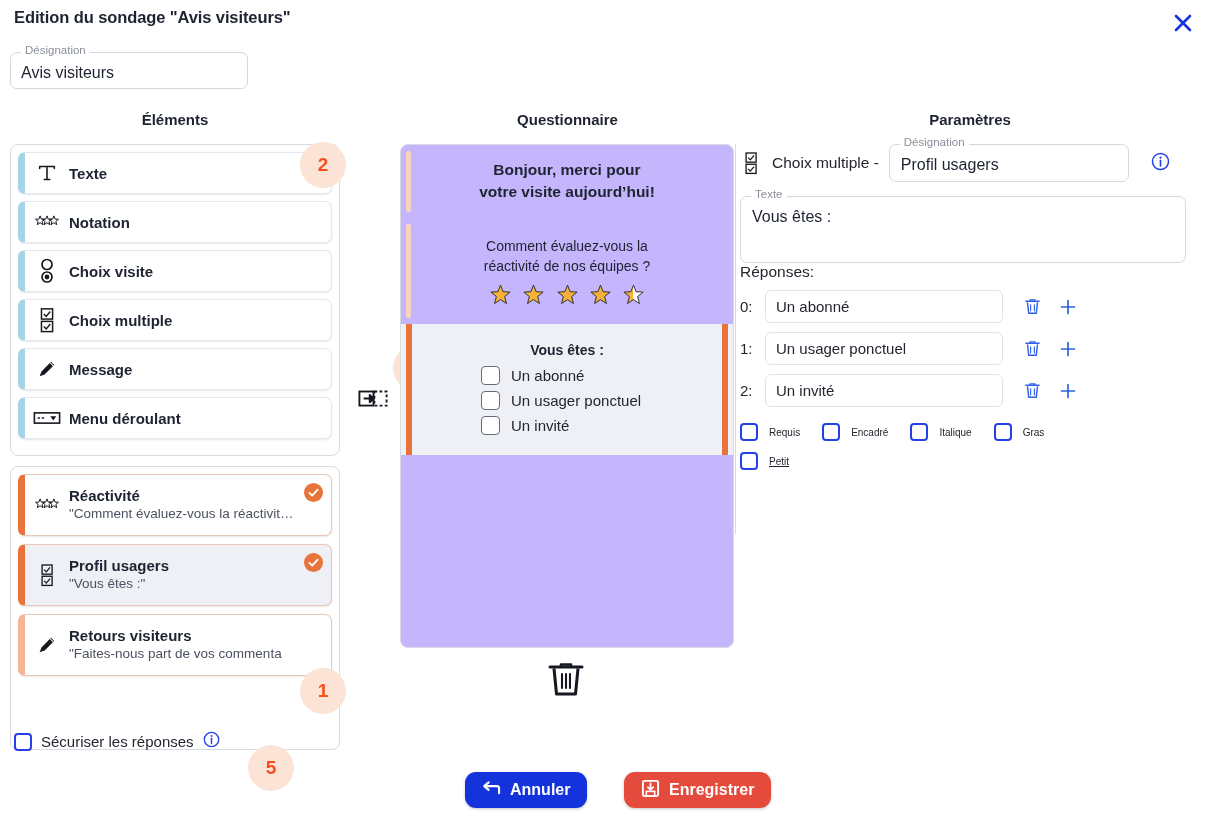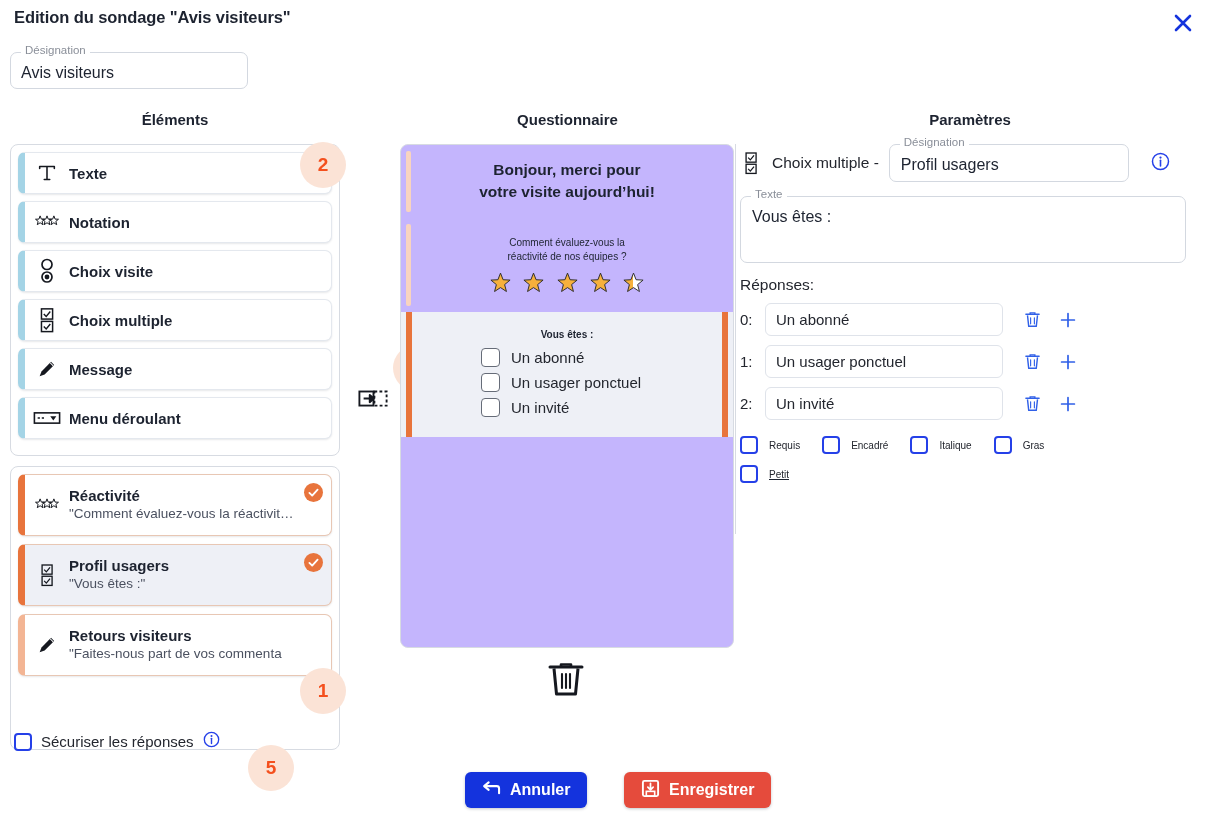--- a/index.html
+++ b/index.html
@@ -167,21 +167,21 @@
   .q-block.active .q-bar-l { background:#e8743c; left:5px; top:0; bottom:0; border-radius:0; width:6px; }
   .q-block.active .q-bar-r {
     display:block; position:absolute; right:5px; top:0; bottom:0;
     width:6px; background:#e8743c;
   }
   .q-heading {
     text-align:center; font-size:15.5px; font-weight:bold;
     color:#1d2330; line-height:1.45;
   }
   .q-question {
-    text-align:center; font-size:10px; color:#1d2330; line-height:1.45;
+    text-align:center; font-size:14px; color:#1d2330; line-height:1.45;
   }
   .stars { text-align:center; margin-top:6px; }
   .stars svg { margin:0 3px; }
   .opt-row { display:flex; align-items:center; gap:11px; margin:6px 0 0 52px; }
   .cb-gray {
     width:19px; height:19px; border:1.8px solid #666c78;
     border-radius:4px; background:#fff;
   }
   .opt-lbl { font-size:15px; color:#23262e; }
   #trash-bottom { position:absolute; left:546px; top:658px; cursor:pointer; }
@@ -197,21 +197,21 @@
   .p-head-row { display:flex; align-items:center; gap:10px; }
   .p-type-ico { width:22px; display:flex; justify-content:center; }
   .p-type-lbl { font-size:15.5px; color:#23262e; white-space:nowrap; }
   #p-designation { position:relative; width:240px; height:38px; }
   #p-designation .fl-value { padding:11px 11px 6px 11px; font-size:16px; }
   .info-ico { cursor:pointer; }
 
   #p-texte { position:relative; margin-top:14px; width:446px; height:67px; }
   #p-texte .fl-value { padding:11px 11px 6px 11px; font-size:16px; }
 
-  .rep-title { margin-top:13px; font-size:15.5px; color:#23262e; }
+  .rep-title { margin-top:0; font-size:15.5px; color:#23262e; }
 
   .rep-row { display:flex; align-items:center; gap:9px; margin-top:9px; }
   .rep-idx { font-size:15px; color:#23262e; width:16px; }
   .rep-input {
     width:238px; height:33px;
     border:1px solid #dfe3ea; border-radius:6px;
     background:#fff;
     font-size:15px; color:#23262e;
     padding:6px 10px;
     display:flex; align-items:center;
@@ -219,21 +219,21 @@
   .rep-act { display:flex; align-items:center; gap:18px; margin-left:12px; }
   .ico-btn { cursor:pointer; display:flex; align-items:center; }
 
   .flags-row { display:flex; align-items:center; gap:11px; margin-top:16px; }
   .flags-row2 { display:flex; align-items:center; gap:11px; margin-top:11px;text-decoration:underline; }
   .flag-lbl { font-size:10px; color:#23262e; margin-right:11px; }
 
   
   .btn {
     position:absolute;
-    height:36px; border-radius:6px;
+    height:36px; border-radius:11px;
     display:flex; align-items:center; gap:9px;
     padding:0 17px;
     color:#fff; font-size:16px; font-weight:bold;
     cursor:pointer;
     box-shadow:0 1px 3px rgba(20,30,50,.25);
   }
   #btn-cancel { left:465px; top:772px; background:#1433dd; }
   #btn-save   { left:624px; top:772px; background:#e54b3c; }
 </style>
 </head>

